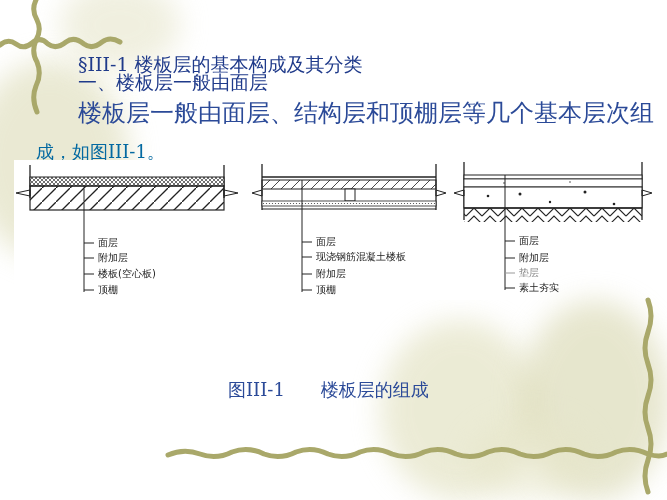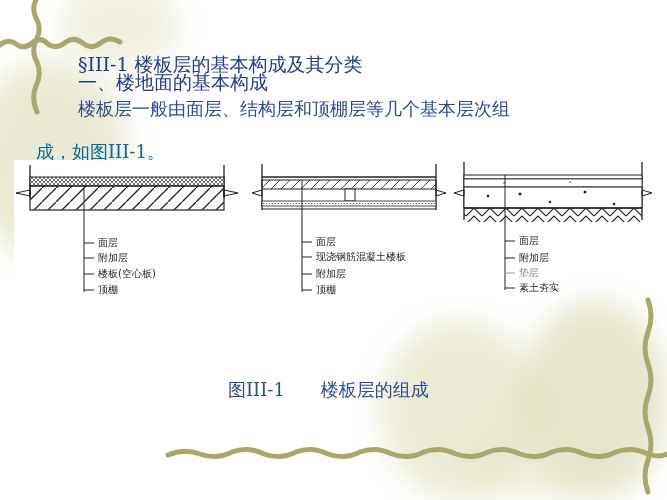--- a/index.html
+++ b/index.html
@@ -2,21 +2,21 @@
 <html><head>
 <meta charset="utf-8">
 <style>
   html, body { margin:0; padding:0; }
   body { width:667px; height:500px; position:relative; overflow:hidden; background:#ffffff;
          font-family: "DejaVu Serif", "Liberation Serif", serif; }
   .bg-blob { position:absolute; border-radius:50%; filter:blur(14px); opacity:0.55; }
   .text { position:absolute; color:#1f3a8a; white-space:nowrap; }
   .t-title { left:78px; top:40px; font-size:19px;margin-top:12px; }
   .t-sub { left:78px; top:70px; font-size:19px; }
-  .t-body1 { left:78px; top:97px; font-size:18px; color:#2b4a98; }
+  .t-body1 { left:78px; top:97px; font-size:24px; color:#2b4a98; }
   .t-body2 { left:36px; top:140px; font-size:18px; color:#0369a1; }
   .figure-panel { position:absolute; left:14px; top:160px; width:524px; height:140px; background:#ffffff; }
   .diagram { position:absolute; top:0; }
   .lbl { position:absolute; font-size:10px; color:#222; font-family:"DejaVu Sans", sans-serif; white-space:nowrap; }
   .caption { position:absolute; left:228px; top:378px; font-size:18px; color:#2b4a98; }
 </style>
 </head>
 <body>
 
 <div>
@@ -31,21 +31,21 @@
   <path d="M0 45 Q8 38 16 44 Q24 50 32 43 Q40 36 48 44 Q56 50 66 42 Q74 36 84 44 Q92 50 102 42 Q110 36 120 42" stroke="#a9a86a" stroke-width="5" fill="none" stroke-linecap="round"></path>
   <path d="M36 0 Q31 10 37 20 Q42 30 36 40 Q31 52 37 62 Q42 74 36 86 Q31 98 37 112" stroke="#a9a86a" stroke-width="5" fill="none" stroke-linecap="round"></path>
 </svg>
 
 <svg style="position:absolute;left:160px;top:280px;" width="507" height="220">
   <path d="M8 175 Q24 168 40 174 Q56 180 72 172 Q88 166 104 174 Q120 180 136 172 Q152 166 168 174 Q184 180 200 172 Q216 166 232 174 Q248 180 264 172 Q280 166 296 174 Q312 180 328 172 Q344 166 360 174 Q376 180 392 172 Q408 166 424 174 Q440 180 456 172 Q472 166 488 174 Q500 178 507 174" stroke="#a9a86a" stroke-width="5" fill="none" stroke-linecap="round"></path>
   <path d="M488 20 Q494 36 488 52 Q482 68 488 84 Q494 100 488 116 Q482 132 488 148 Q494 164 488 180 Q482 196 488 212" stroke="#a9a86a" stroke-width="5" fill="none" stroke-linecap="round"></path>
 </svg>
 
 <div class="text t-title">§III-1 楼板层的基本构成及其分类</div>
-<div class="text t-sub">一、楼地面的基本构成</div>
+<div class="text t-sub">一、楼板层一般由面层</div>
 <div class="text t-body1">楼板层一般由面层、结构层和顶棚层等几个基本层次组</div>
 <div class="text t-body2">成，如图III-1。</div>
 
 <div class="figure-panel">
 
   <div class="diagram" style="left:0;width:230px;height:140px;">
     <svg width="230" height="140">
       <defs>
         <pattern id="cross1" width="4" height="4" patternUnits="userSpaceOnUse">
           <rect width="4" height="4" fill="#fff"></rect>

